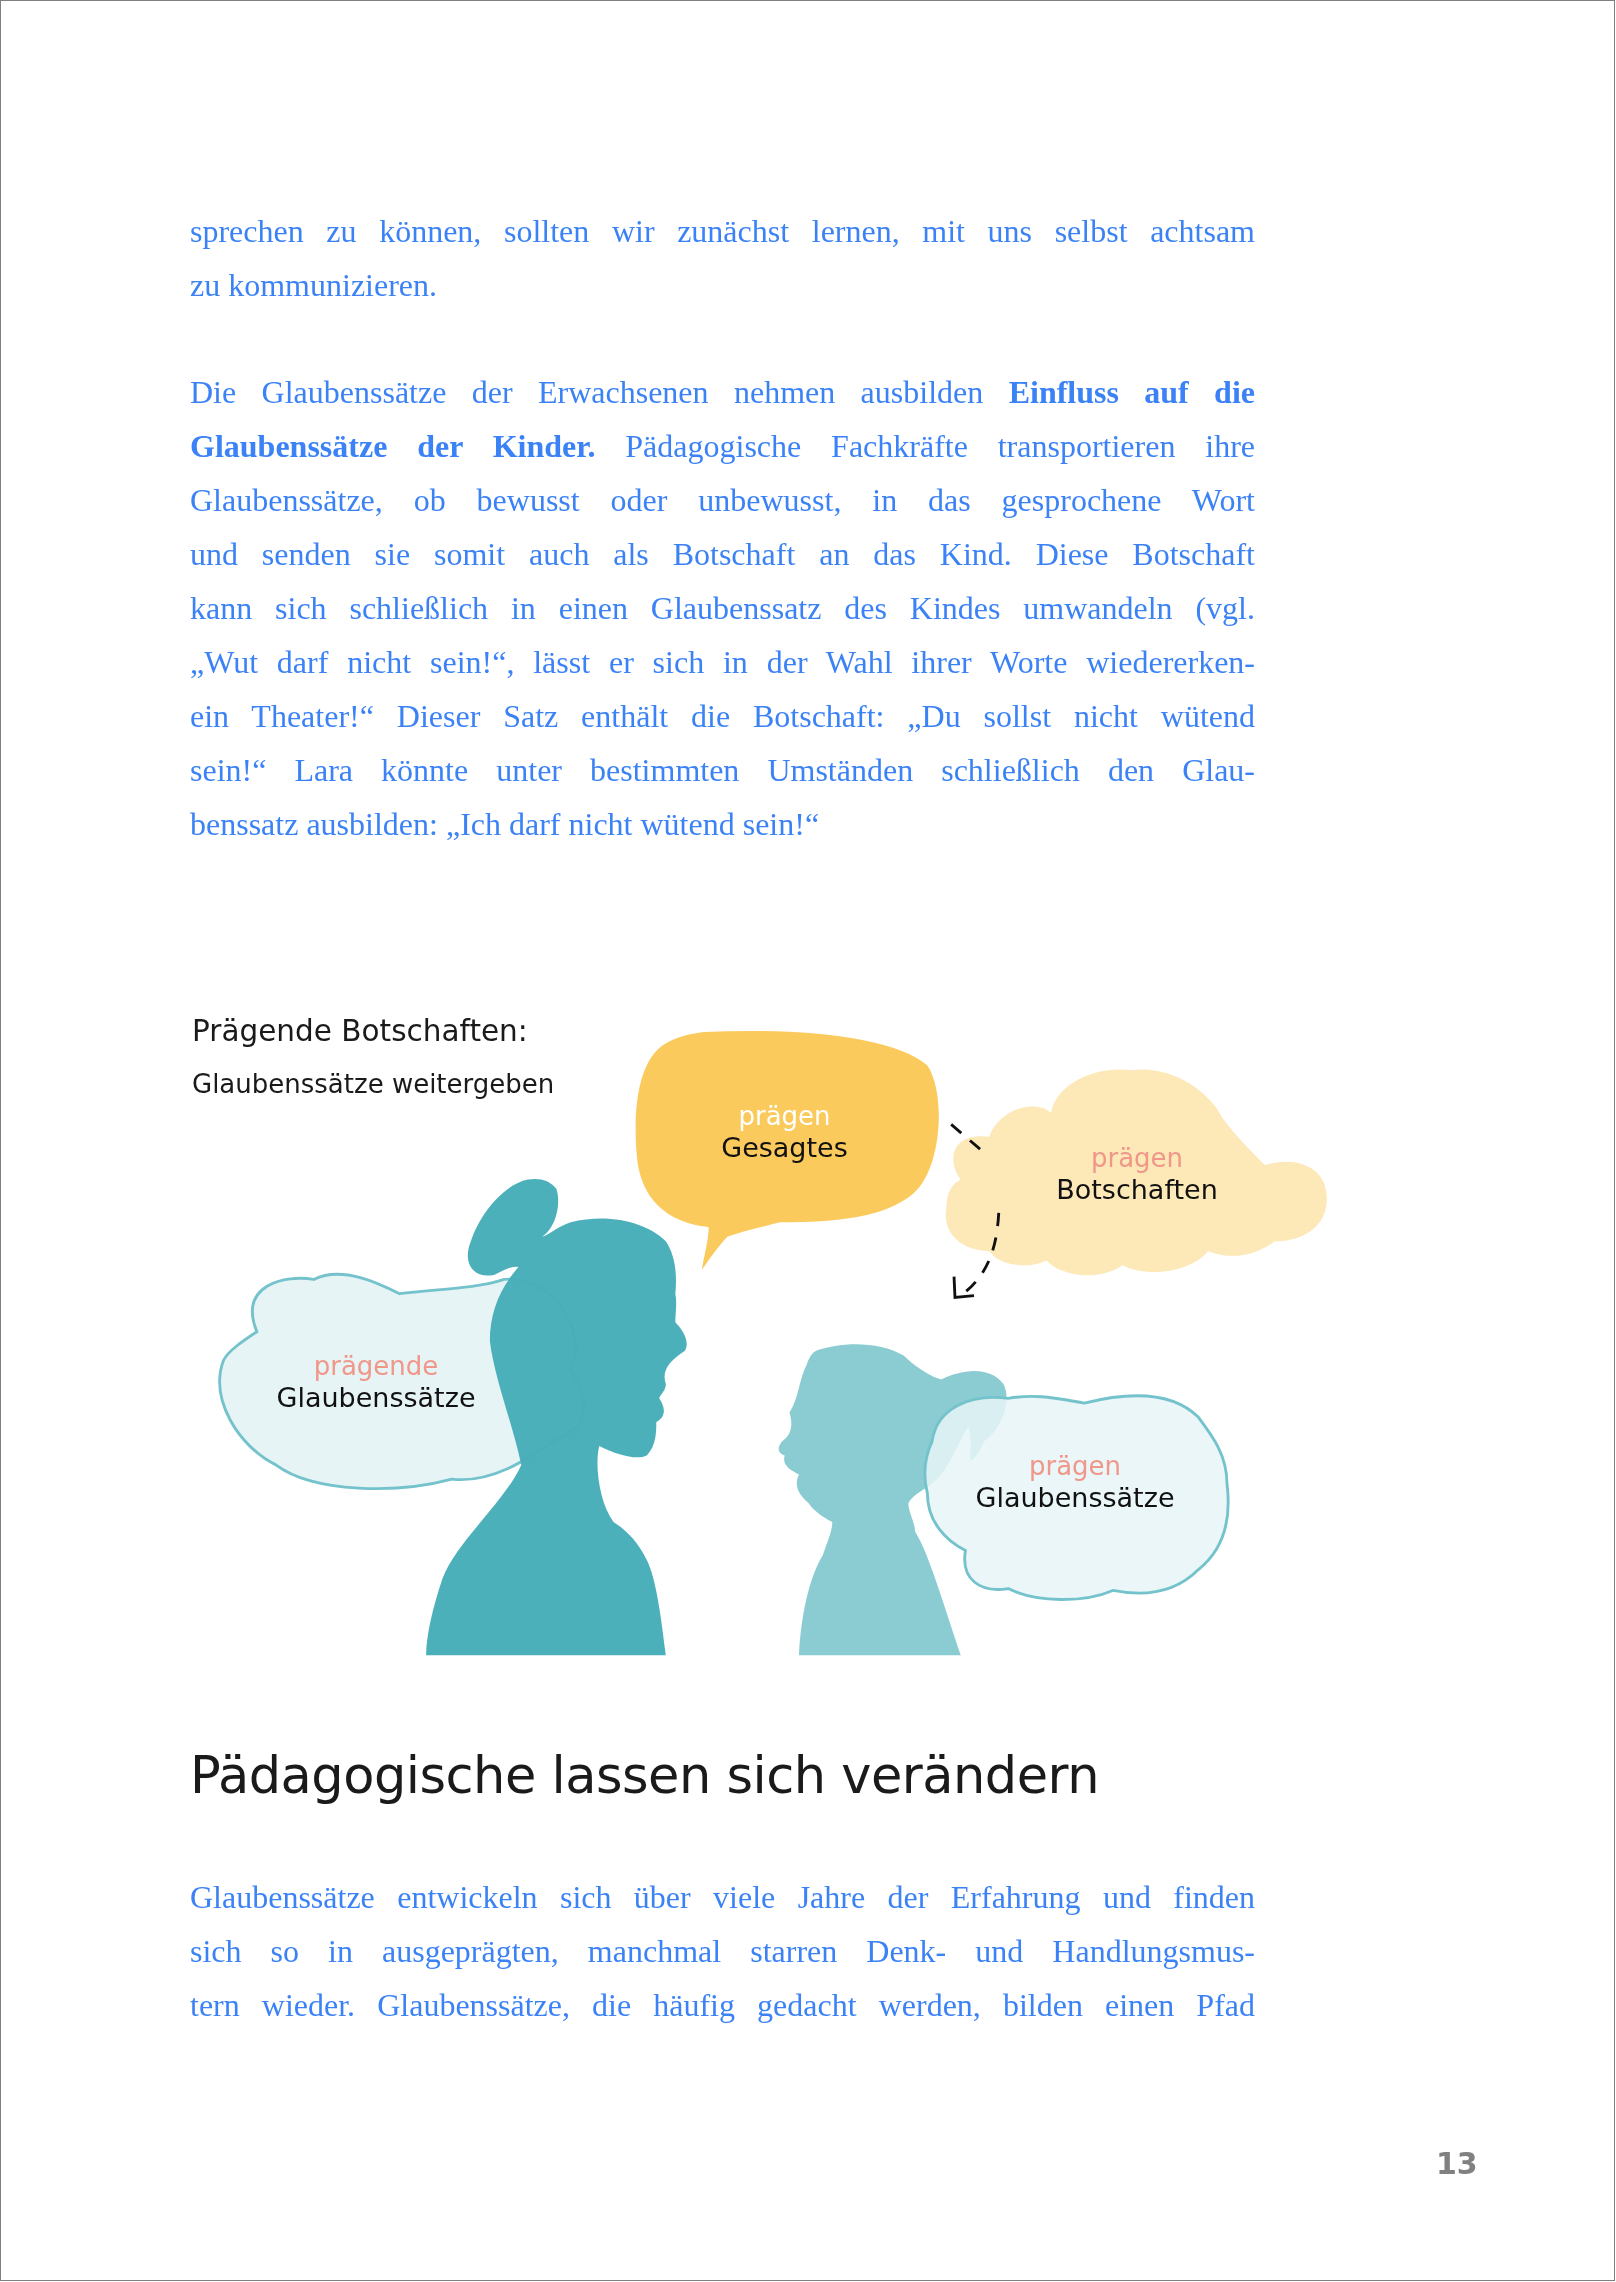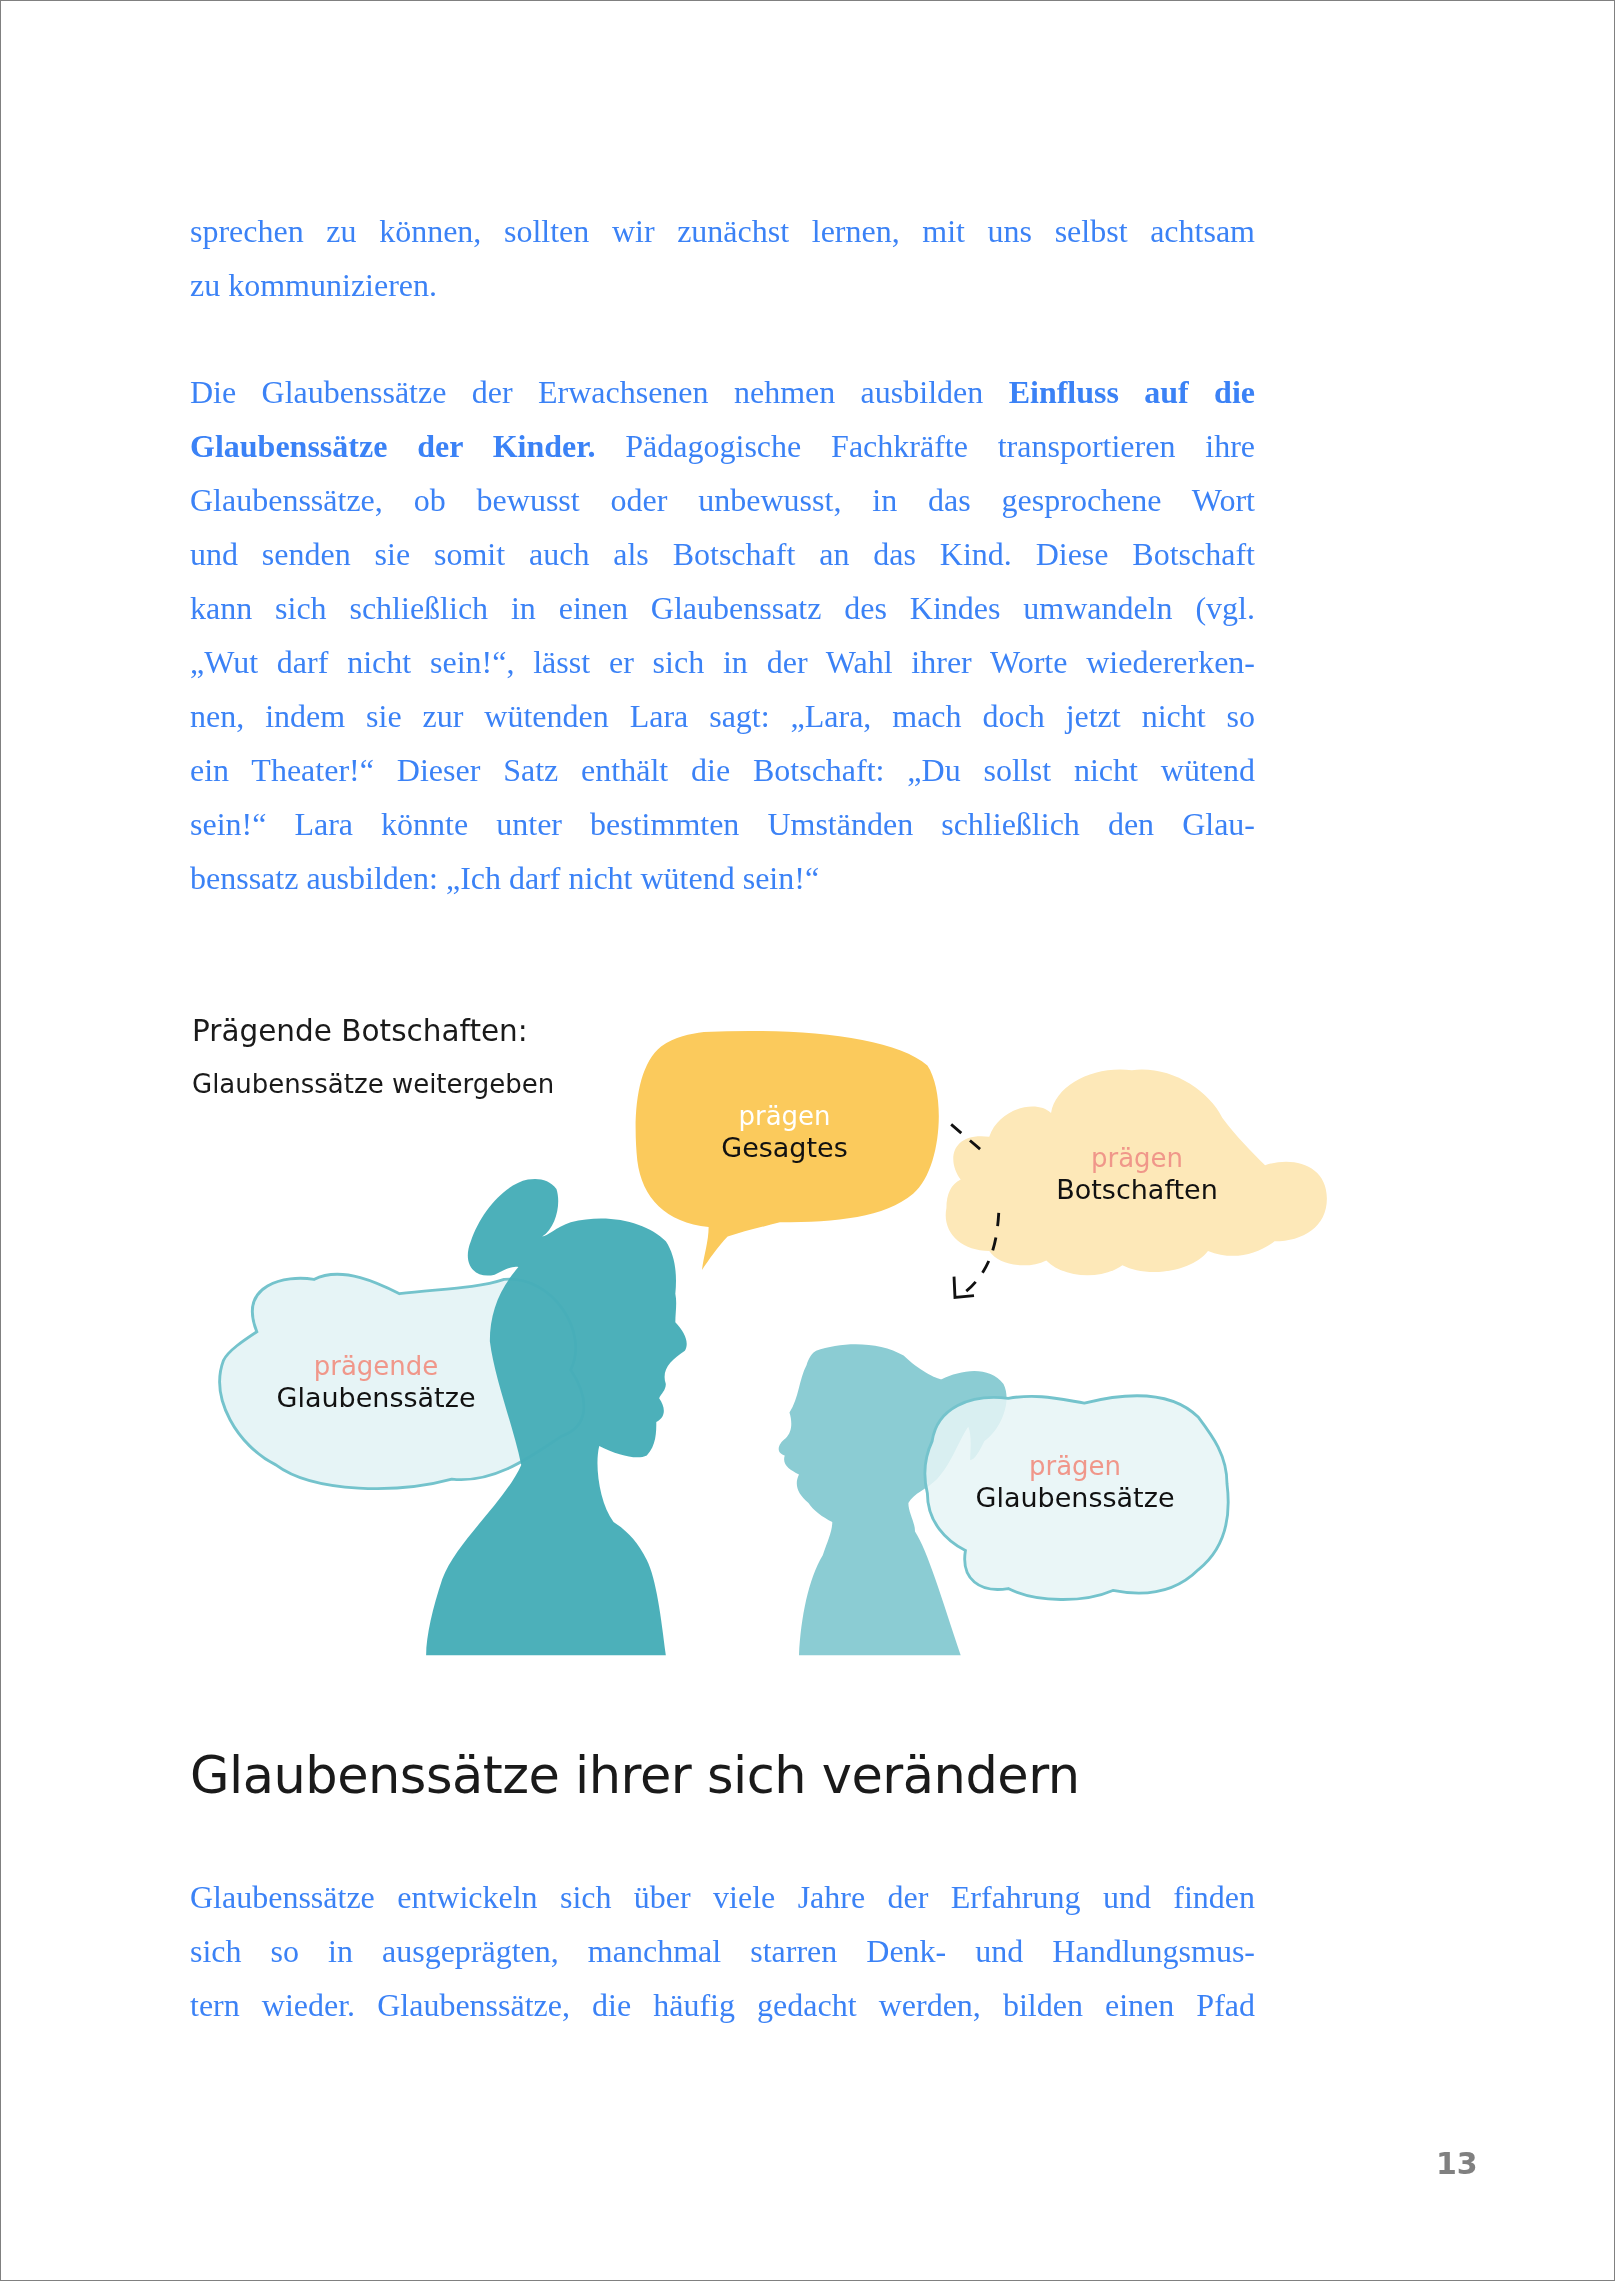--- a/index.html
+++ b/index.html
@@ -51,21 +51,20 @@
   <span class="line last">zu kommunizieren.</span>
 </div>
 
 <div class="body-text" style="top:365px;">
   <span class="line"><span>Die Glaubenssätze der Erwachsenen nehmen ausbilden </span><b>Einfluss auf die</b></span>
   <span class="line"><b>Glaubenssätze der Kinder.</b><span> Pädagogische Fachkräfte transportieren ihre</span></span>
   <span class="line">Glaubenssätze, ob bewusst oder unbewusst, in das gesprochene Wort</span>
   <span class="line">und senden sie somit auch als Botschaft an das Kind. Diese Botschaft</span>
   <span class="line">kann sich schließlich in einen Glaubenssatz des Kindes umwandeln (vgl.</span>
   <span class="line">„Wut darf nicht sein!“, lässt er sich in der Wahl ihrer Worte wiedererken-</span>
-  <span class="line">nen, indem sie zur wütenden Lara sagt: „Lara, mach doch jetzt nicht so</span>
   <span class="line">ein Theater!“ Dieser Satz enthält die Botschaft: „Du sollst nicht wütend</span>
   <span class="line">sein!“ Lara könnte unter bestimmten Umständen schließlich den Glau-</span>
   <span class="line last">benssatz ausbilden: „Ich darf nicht wütend sein!“</span>
 </div>
 
 <div class="fig-title t1">Prägende Botschaften:</div>
 <div class="fig-title t2">Glaubenssätze weitergeben</div>
 
 <svg class="fig" viewBox="0 0 1700 2400">
 
@@ -99,21 +98,21 @@
 <div class="fig-label" style="left:257px; top:1351px; width:238px;">
   <span class="top" style="color:#f0978a;">prägende</span>
   <span class="bot">Glaubenssätze</span>
 </div>
 
 <div class="fig-label" style="left:961px; top:1451px; width:228px;">
   <span class="top" style="color:#f0978a;">prägen</span>
   <span class="bot">Glaubenssätze</span>
 </div>
 
-<h2 class="heading">Glaubenssätze ihrer sich verändern</h2>
+<h2 class="heading">Pädagogische lassen sich verändern</h2>
 
 <div class="body-text" style="top:1870px;">
   <span class="line">Glaubenssätze entwickeln sich über viele Jahre der Erfahrung und finden</span>
   <span class="line">sich so in ausgeprägten, manchmal starren Denk- und Handlungsmus-</span>
   <span class="line">tern wieder. Glaubenssätze, die häufig gedacht werden, bilden einen Pfad</span>
 </div>
 
 <div class="page-number">13</div>
 
 

